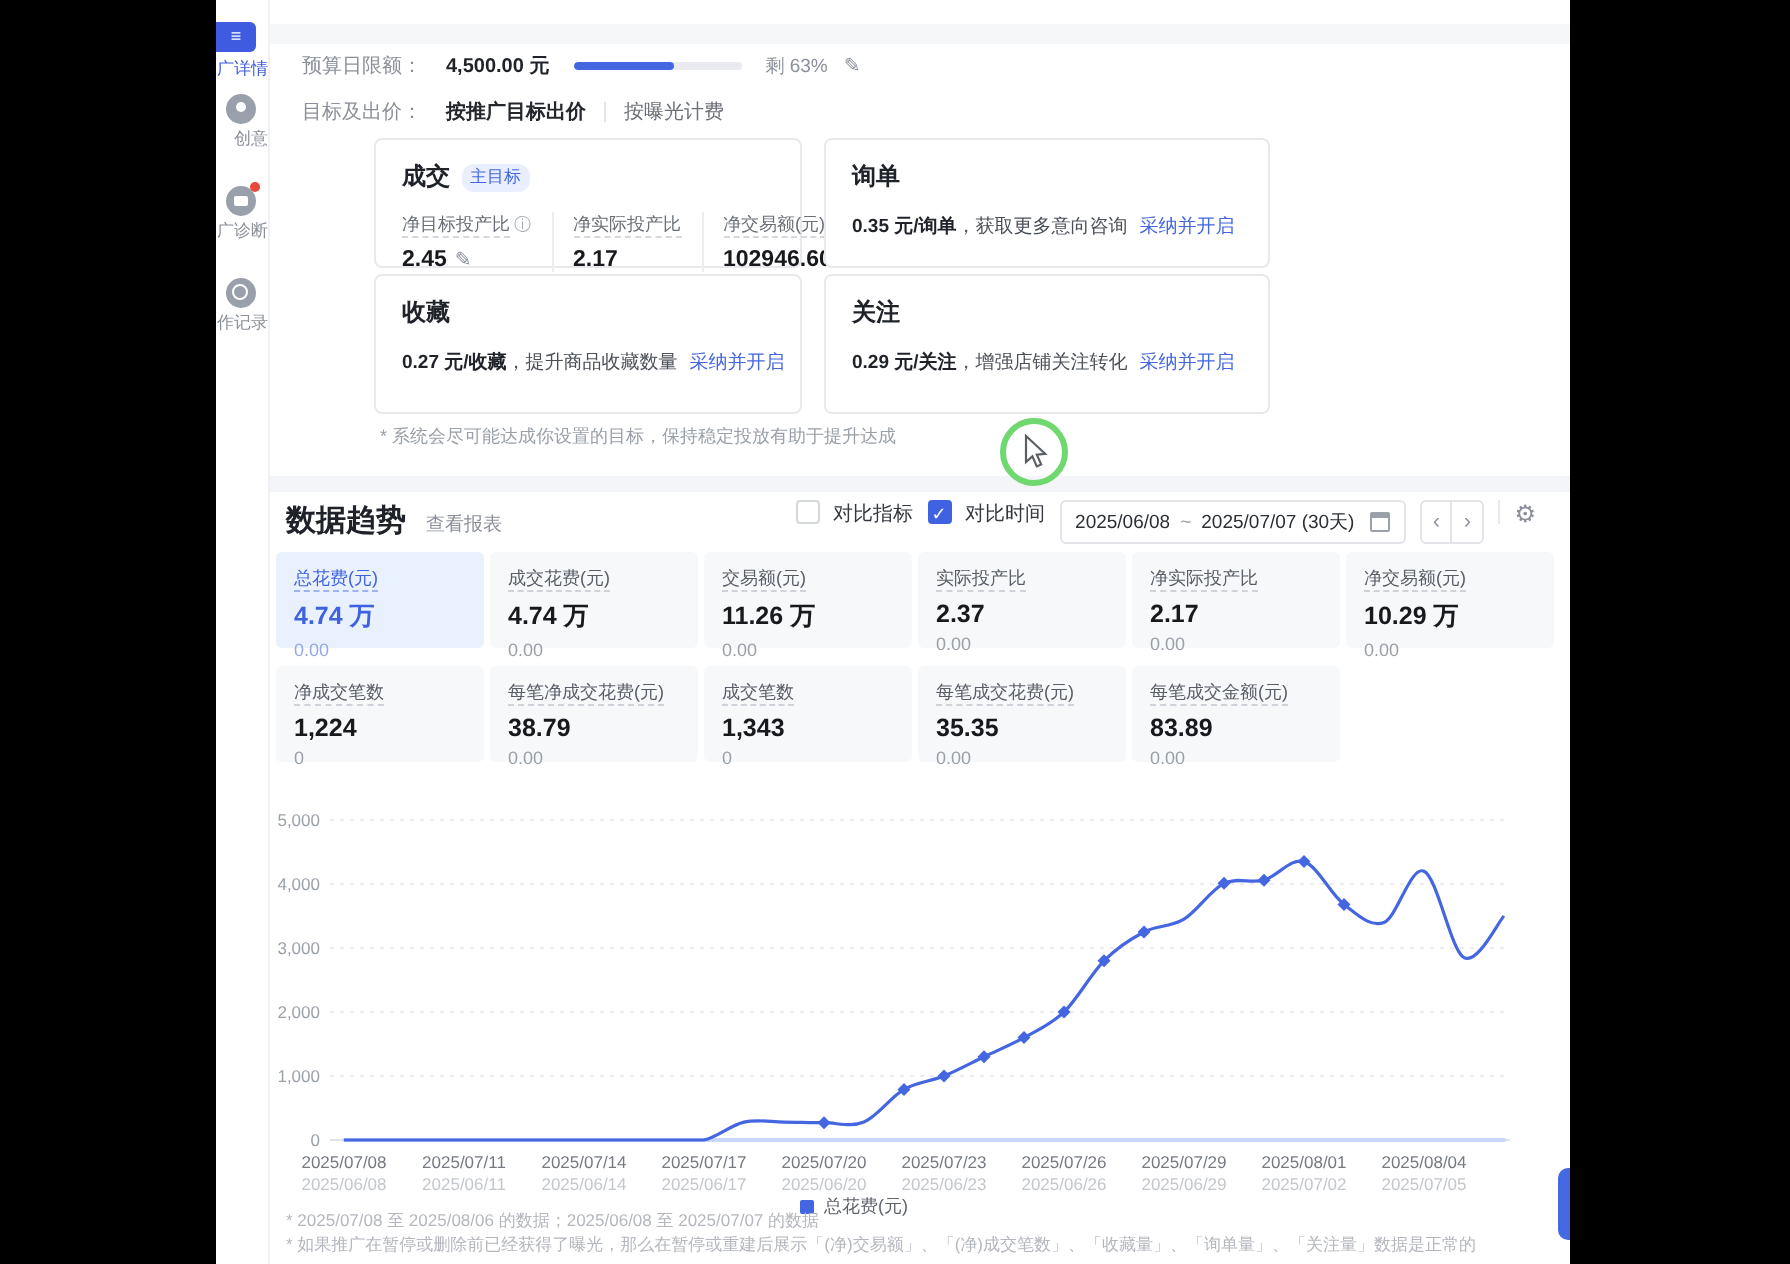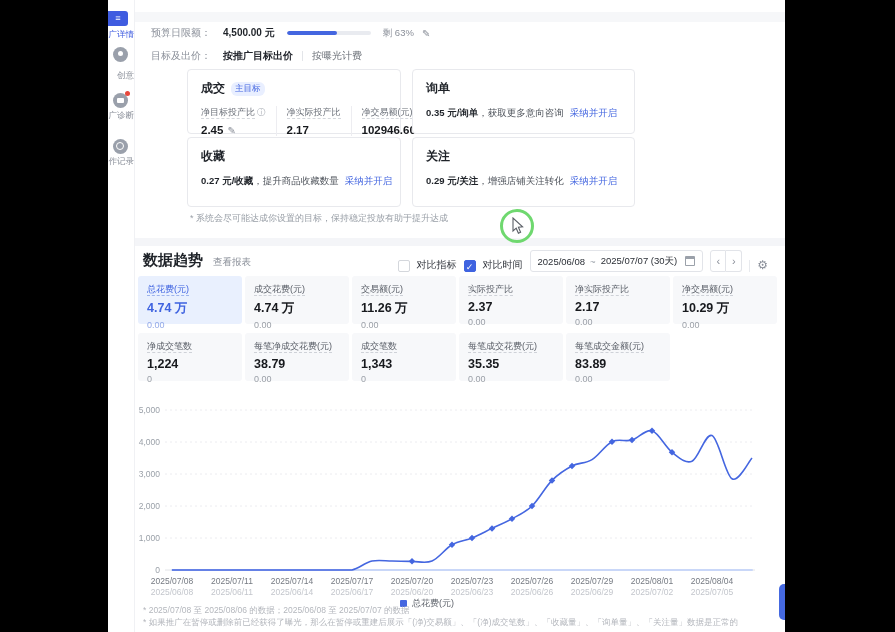--- a/index.html
+++ b/index.html
@@ -62,21 +62,21 @@
   .click-ring{position:absolute;left:365px;top:197px;width:34px;height:34px;border:3px solid #6fd86f;
     border-radius:50%;z-index:20;background:transparent;}
   .cursor{position:absolute;left:376px;top:205px;z-index:21;}
 
   .section-divider{position:absolute;left:0;top:226px;width:650px;height:8px;background:#f4f5f8;}
 
   
   .trends-head{position:absolute;left:8px;top:239px;display:flex;align-items:baseline;gap:10px;}
   .trends-title{font-size:15px;font-weight:bold;color:#1f2329;}
   .report-link{font-size:9.5px;color:#8a8f99;cursor:pointer;}
-  .trend-controls{position:absolute;right:17px;top:238px;display:flex;align-items:flex-end;gap:7px;height:22px;font-size:10px;color:#33373e;}
+  .trend-controls{position:absolute;right:17px;top:238px;display:flex;align-items:flex-start;gap:7px;height:22px;font-size:10px;color:#33373e;}
   .cb{width:12px;height:12px;border:1px solid #d4d7dc;border-radius:2px;background:#fff;flex:0 0 auto;}
   .cb.checked{background:#3f63e0;border-color:#3f63e0;color:#fff;font-size:9px;line-height:12px;text-align:center;}
   .datebox{display:flex;align-items:center;gap:5px;border:1px solid #e2e4e9;border-radius:3px;height:22px;
     padding:0 7px;font-size:9.5px;color:#2b2f36;}
   .datebox .sep{color:#9ba1aa;}
   .cal{width:10px;height:10px;border:1px solid #9ba1aa;border-top:3px solid #9ba1aa;border-radius:1px;margin-left:3px;}
   .pagebtns{display:flex;}
   .pagebtn{width:16px;height:22px;border:1px solid #e2e4e9;background:#fff;color:#8a8f99;font-size:11px;
     line-height:20px;text-align:center;cursor:pointer;}
   .pagebtn:first-child{border-radius:3px 0 0 3px;}
@@ -114,21 +114,21 @@
 
 <div id="stage">
   <div id="content">
 
     <div class="sidebar">
       <div class="sb-pill">
         <span>≡</span>
       </div>
       <div class="sb-label active" style="top:29px">广详情</div>
       <div class="sb-ic bulb" style="top:47px"></div>
-      <div class="sb-label plain" style="top:70px">创意</div>
+      <div class="sb-label plain" style="top:64px">创意</div>
       <div class="sb-ic diag" style="top:93px"></div>
       <div class="sb-dot"></div>
       <div class="sb-label plain" style="top:110px">广诊断</div>
       <div class="sb-ic clock" style="top:139px"></div>
       <div class="sb-label plain" style="top:156px">作记录</div>
     </div>
 
     <div class="main">
       <div class="topstrip"></div>
 

